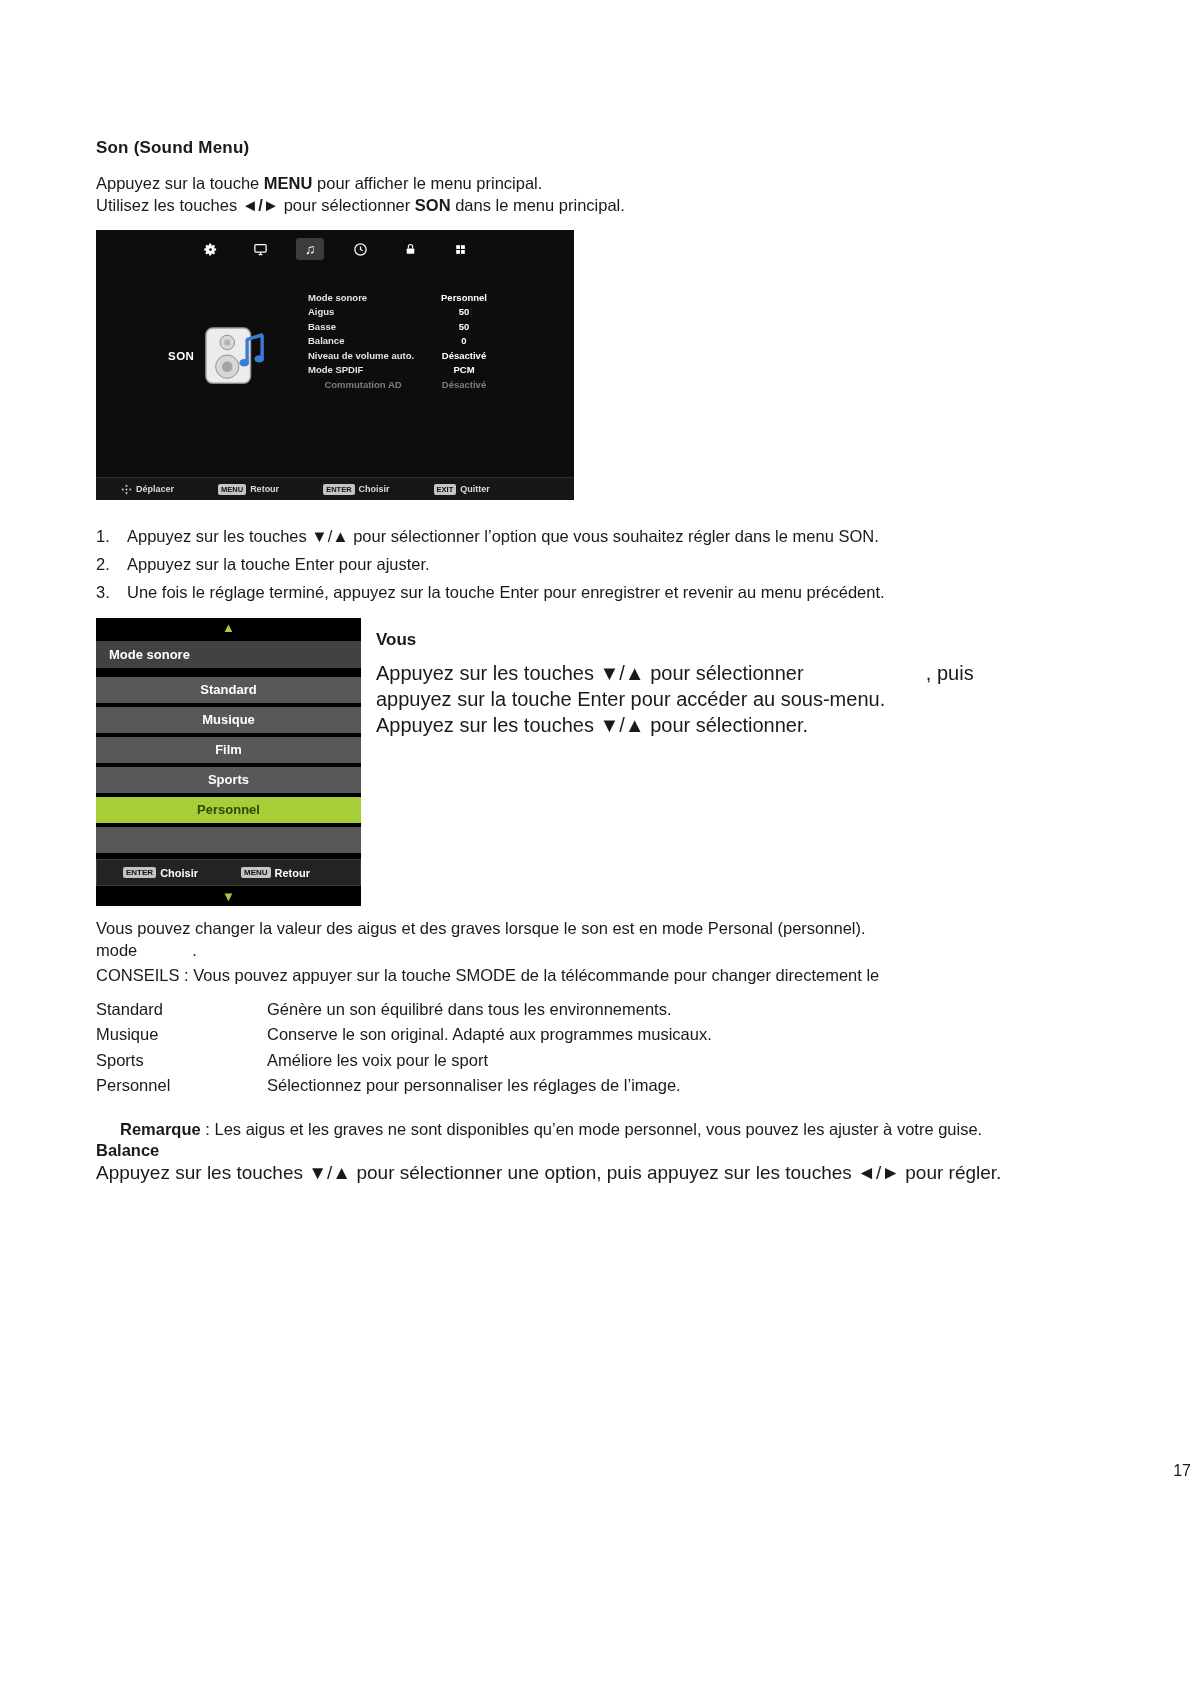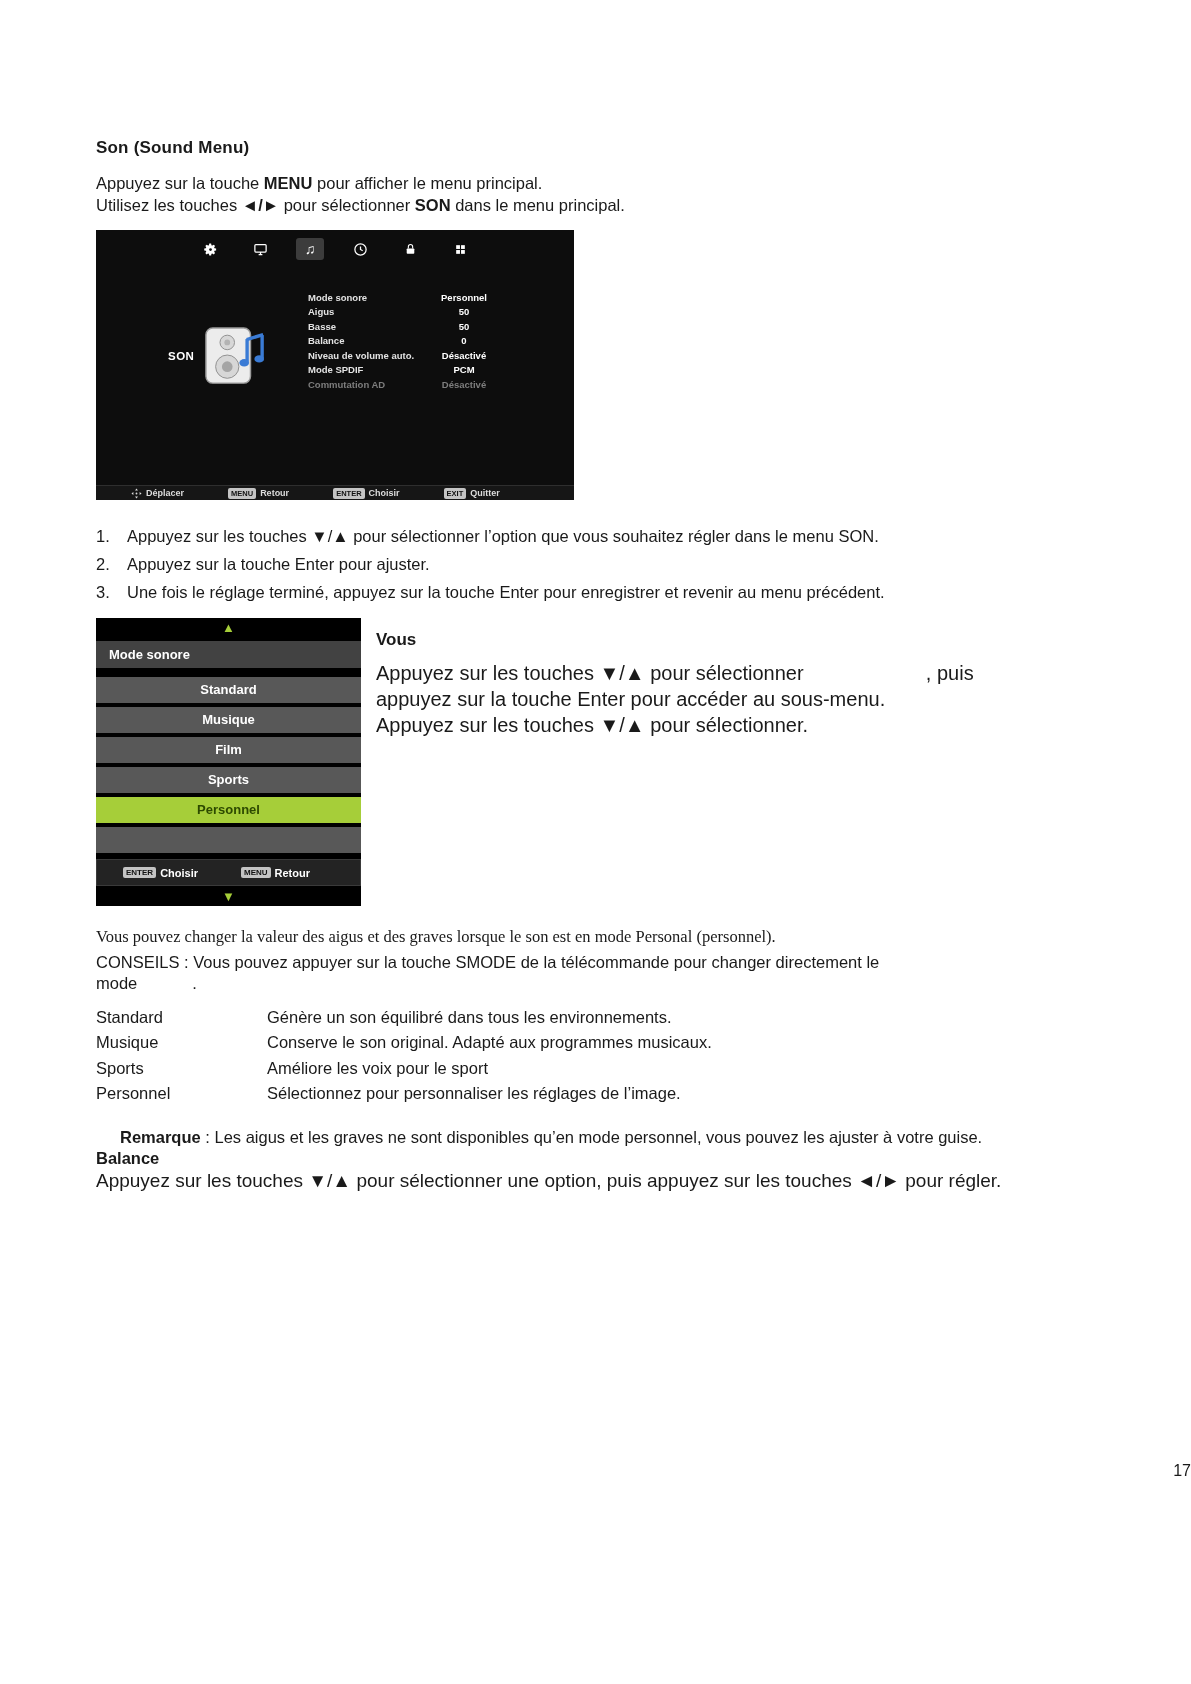--- a/index.html
+++ b/index.html
@@ -23,24 +23,24 @@
   .osd1-tab { width:28px; height:22px; display:flex; align-items:center; justify-content:center; border-radius:3px; }
   .osd1-tab.active { background:#3c3c3c; }
   .osd1-tab .glyph { color:#fff; font-size:14px; line-height:1; }
   .osd1-body { flex:1; display:flex; padding-top:28px; }
   .osd1-left { width:212px; display:flex; align-items:center; padding-left:72px; margin-top:30px; height:72px; }
   .son-label { font-size:11.5px; font-weight:bold; color:#fff; letter-spacing:.5px; margin-right:8px; }
   .osd1-list { width:248px; padding-right:46px; }
   .orow { display:flex; align-items:center; height:14.5px; font-size:9.5px; font-weight:bold; }
   .orow .olabel { flex:1; color:#e3e3e3; }
   .orow .ovalue { width:92px; text-align:center; color:#ffffff; }
-  .orow.dim .olabel, .orow.dim .ovalue { color:#7d7d7d; }
+  .orow.dim .olabel, .orow.dim .ovalue { color:#7d7d7d;text-align:center; }
   .osd1-footer {
-    height:15px; margin-top:auto; background:#161616; border-top:1px solid #2e2e2e;
-    display:flex; align-items:center; padding-left:35px; gap:44px;
+    height:23px; margin-top:auto; background:#161616; border-top:1px solid #2e2e2e;
+    display:flex; align-items:center; padding-left:25px; gap:44px;
   }
   .hint { display:flex; align-items:center; gap:4px; font-size:9px; font-weight:bold; color:#dcdcdc; }
   .key-badge {
     background:#c4c4c4; color:#111; font-size:7.5px; font-weight:bold;
     padding:1px 3px; border-radius:2px; line-height:1.2;
   }
 
   
   .steps { margin-top:22px; }
   .step { display:flex; font-size:16.5px; line-height:28px; }
@@ -68,21 +68,21 @@
   .osd2-footer .hint { font-size:11px; color:#fff; }
   .osd2-footer .key-badge { font-size:8px; }
   .osd2 .osd2-arrow.bottom { margin-top:auto; }
 
   .mode-block { padding-top:12px; width:600px; }
   .mode-heading { font-size:17px; font-weight:bold; margin-bottom:10px; }
   .mode-line { font-size:20px; line-height:26px; }
 
   
   .para { font-size:16.5px; line-height:21.5px; }
-  .mt12 { margin-top:20px;font-family:Liberation Serif, serif; }
+  .mt12 { margin-top:12px; }
   .mt4 { margin-top:4px; }
   .defs { margin-top:10px; }
   .def-row { display:flex; font-size:16.5px; line-height:25.5px; }
   .def-term { width:171px; }
   .def-desc { flex:1; }
   .remark { margin-top:20px; font-size:16.5px; line-height:21.5px;margin-left:24px; }
   .balance-heading { font-size:16.5px; font-weight:bold; line-height:21.5px; }
   .balance-text { font-size:19px; line-height:22px; }
 
   .page-number { position:absolute; top:1462px; left:0; width:100%; text-align:right; font-size:16px; }
@@ -251,22 +251,22 @@
 
       <div class="mode-block">
         <div class="mode-heading">Vous</div>
         <div class="mode-line">Appuyez sur les touches ▼/▲ pour sélectionner&nbsp;&nbsp;&nbsp;&nbsp;&nbsp;&nbsp;&nbsp;&nbsp;&nbsp;&nbsp;&nbsp;&nbsp;&nbsp;&nbsp;&nbsp;&nbsp;&nbsp;&nbsp;&nbsp;&nbsp;&nbsp;&nbsp;, puis</div>
         <div class="mode-line">appuyez sur la touche Enter pour accéder au sous-menu.</div>
         <div class="mode-line">Appuyez sur les touches ▼/▲ pour sélectionner.</div>
       </div>
     </div>
 
     <div class="para mt12">Vous pouvez changer la valeur des aigus et des graves lorsque le son est en mode Personal (personnel).</div>
+    <div class="para">mode&nbsp;&nbsp;&nbsp;&nbsp;&nbsp;&nbsp;&nbsp;&nbsp;&nbsp;&nbsp;&nbsp;&nbsp;.</div>
     <div class="para mt4">CONSEILS : Vous pouvez appuyer sur la touche SMODE de la télécommande pour changer directement le</div>
-    <div class="para">mode&nbsp;&nbsp;&nbsp;&nbsp;&nbsp;&nbsp;&nbsp;&nbsp;&nbsp;&nbsp;&nbsp;&nbsp;.</div>
 
     <div class="defs">
       <div class="def-row">
           <span class="def-term">Standard</span>
           <span class="def-desc">Génère un son équilibré dans tous les environnements.</span>
         </div>
       <div class="def-row">
           <span class="def-term">Musique</span>
           <span class="def-desc">Conserve le son original. Adapté aux programmes musicaux.</span>
         </div>

